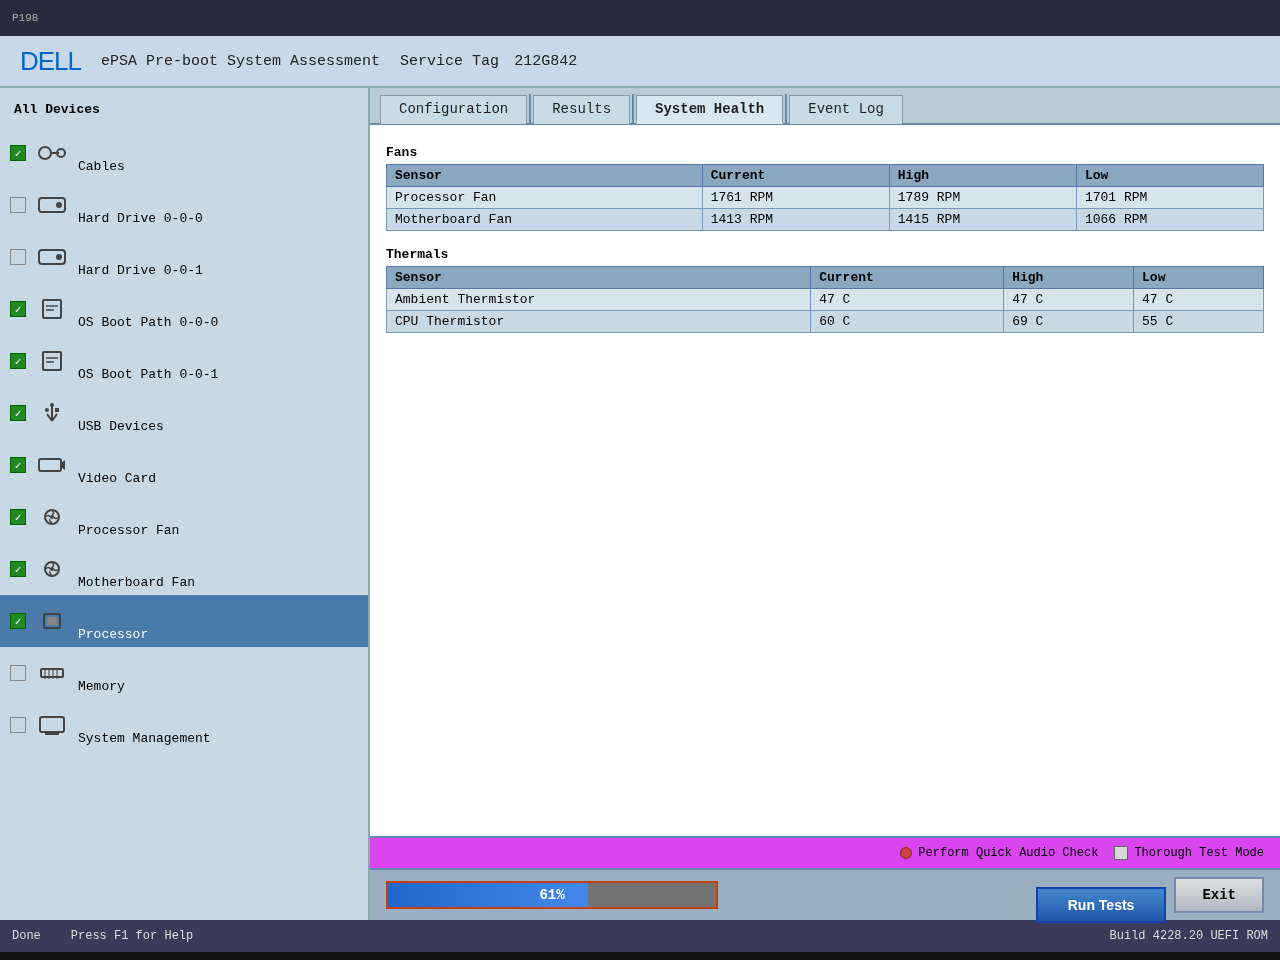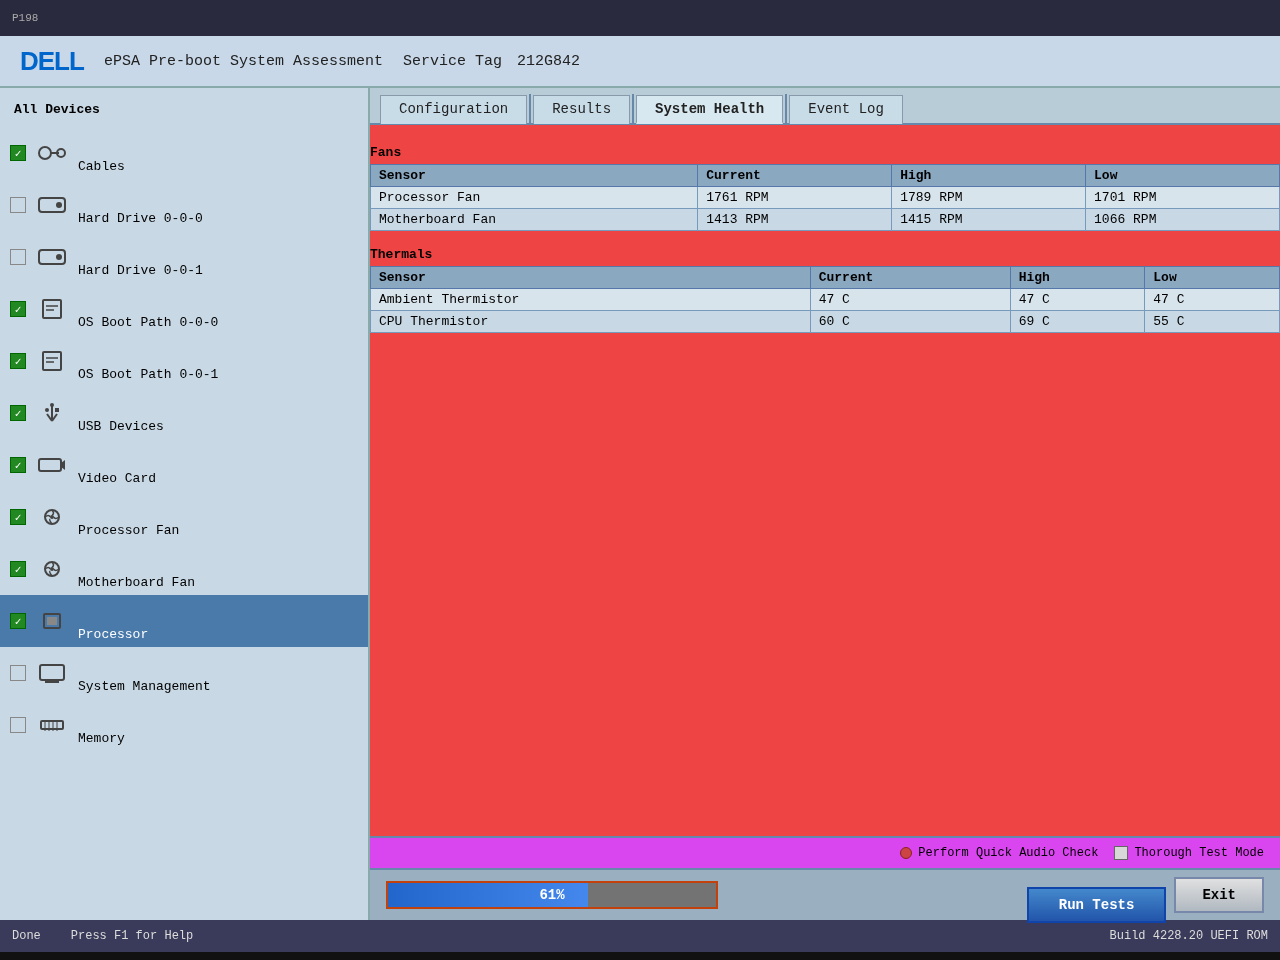--- a/index.html
+++ b/index.html
@@ -29,21 +29,21 @@
       background: #c8d8e8;
       height: 52px;
       display: flex;
       align-items: center;
       padding: 0 20px;
       gap: 20px;
       border-bottom: 2px solid #8aa;
     }
     #dell-logo {
       font-size: 26px;
-      font-weight: 700;
+      font-weight: 400;
       color: #0066cc;
       font-family: Arial, sans-serif;
       letter-spacing: -1px;
     }
     #header-title {
       font-size: 15px;
       color: #222;
       font-weight: normal;
     }
     #service-tag {
@@ -153,23 +153,23 @@
     }
     .tab-separator {
       width: 2px;
       background: #6688aa;
       align-self: stretch;
     }
 
     
     #content-area {
       flex: 1;
-      padding: 12px 0;
+      padding: 12px 16px;
       overflow-y: auto;
-      background: #ef4444;
+      background: #ffffff;
     }
 
     .section-title {
       font-size: 13px;
       font-weight: bold;
       color: #000;
       margin-bottom: 4px;
       margin-top: 8px;
     }
 
@@ -273,21 +273,21 @@
       z-index: 1;
     }
     #run-tests-btn {
       background: linear-gradient(to bottom, #4488cc, #2255aa);
       color: #fff;
       border: 2px solid #1144aa;
       padding: 8px 30px;
       font-size: 14px;
       font-weight: bold;
       cursor: pointer;
-      font-family: Liberation Mono, monospace;
+      font-family: Liberation Sans, sans-serif;
       margin-top: 20px;
     }
     #exit-btn {
       background: linear-gradient(to bottom, #e0e0e0, #b0b8c0);
       color: #000;
       border: 2px solid #7788aa;
       padding: 8px 26px;
       font-size: 14px;
       font-weight: bold;
       cursor: pointer;
@@ -460,48 +460,48 @@
               <rect x="10" y="7" width="10" height="8" fill="#888"></rect>
               <line x1="10" y1="3" x2="10" y2="5" stroke="#444" stroke-width="1.5"></line>
               <line x1="15" y1="3" x2="15" y2="5" stroke="#444" stroke-width="1.5"></line>
               <line x1="20" y1="3" x2="20" y2="5" stroke="#444" stroke-width="1.5"></line>
               <line x1="10" y1="17" x2="10" y2="19" stroke="#444" stroke-width="1.5"></line>
               <line x1="15" y1="17" x2="15" y2="19" stroke="#444" stroke-width="1.5"></line>
               <line x1="20" y1="17" x2="20" y2="19" stroke="#444" stroke-width="1.5"></line>
             </svg>
           </div>
           <span class="device-label">Processor</span>
-        </div>
-        <div class="device-item">
-          <div class="device-checkbox empty"></div>
-          <div class="device-icon">
-            <svg width="30" height="22" viewBox="0 0 30 22">
-              <rect x="3" y="3" width="24" height="15" rx="2" fill="none" stroke="#444" stroke-width="2"></rect>
-              <rect x="11" y="18" width="8" height="2" fill="#444"></rect>
-              <line x1="8" y1="20" x2="22" y2="20" stroke="#444" stroke-width="2"></line>
-            </svg>
-          </div>
-          <span class="device-label">System Management</span>
         </div>
         <div class="device-item">
           <div class="device-checkbox empty"></div>
           <div class="device-icon">
             <svg width="30" height="22" viewBox="0 0 30 22">
               <rect x="4" y="7" width="22" height="8" rx="1" fill="none" stroke="#444" stroke-width="2"></rect>
               <line x1="8" y1="7" x2="8" y2="15" stroke="#444" stroke-width="1"></line>
               <line x1="12" y1="7" x2="12" y2="15" stroke="#444" stroke-width="1"></line>
               <line x1="16" y1="7" x2="16" y2="15" stroke="#444" stroke-width="1"></line>
               <line x1="20" y1="7" x2="20" y2="15" stroke="#444" stroke-width="1"></line>
               <line x1="8" y1="15" x2="8" y2="17" stroke="#444" stroke-width="1"></line>
               <line x1="12" y1="15" x2="12" y2="17" stroke="#444" stroke-width="1"></line>
               <line x1="16" y1="15" x2="16" y2="17" stroke="#444" stroke-width="1"></line>
               <line x1="20" y1="15" x2="20" y2="17" stroke="#444" stroke-width="1"></line>
             </svg>
           </div>
           <span class="device-label">Memory</span>
+        </div>
+        <div class="device-item">
+          <div class="device-checkbox empty"></div>
+          <div class="device-icon">
+            <svg width="30" height="22" viewBox="0 0 30 22">
+              <rect x="3" y="3" width="24" height="15" rx="2" fill="none" stroke="#444" stroke-width="2"></rect>
+              <rect x="11" y="18" width="8" height="2" fill="#444"></rect>
+              <line x1="8" y1="20" x2="22" y2="20" stroke="#444" stroke-width="2"></line>
+            </svg>
+          </div>
+          <span class="device-label">System Management</span>
         </div>
       </div>
   </div>
 
   <div id="right-panel">
 
     <div id="tabs">
     <div class="tab">Configuration</div>
         <div class="tab-separator"></div>
         <div class="tab">Results</div>

